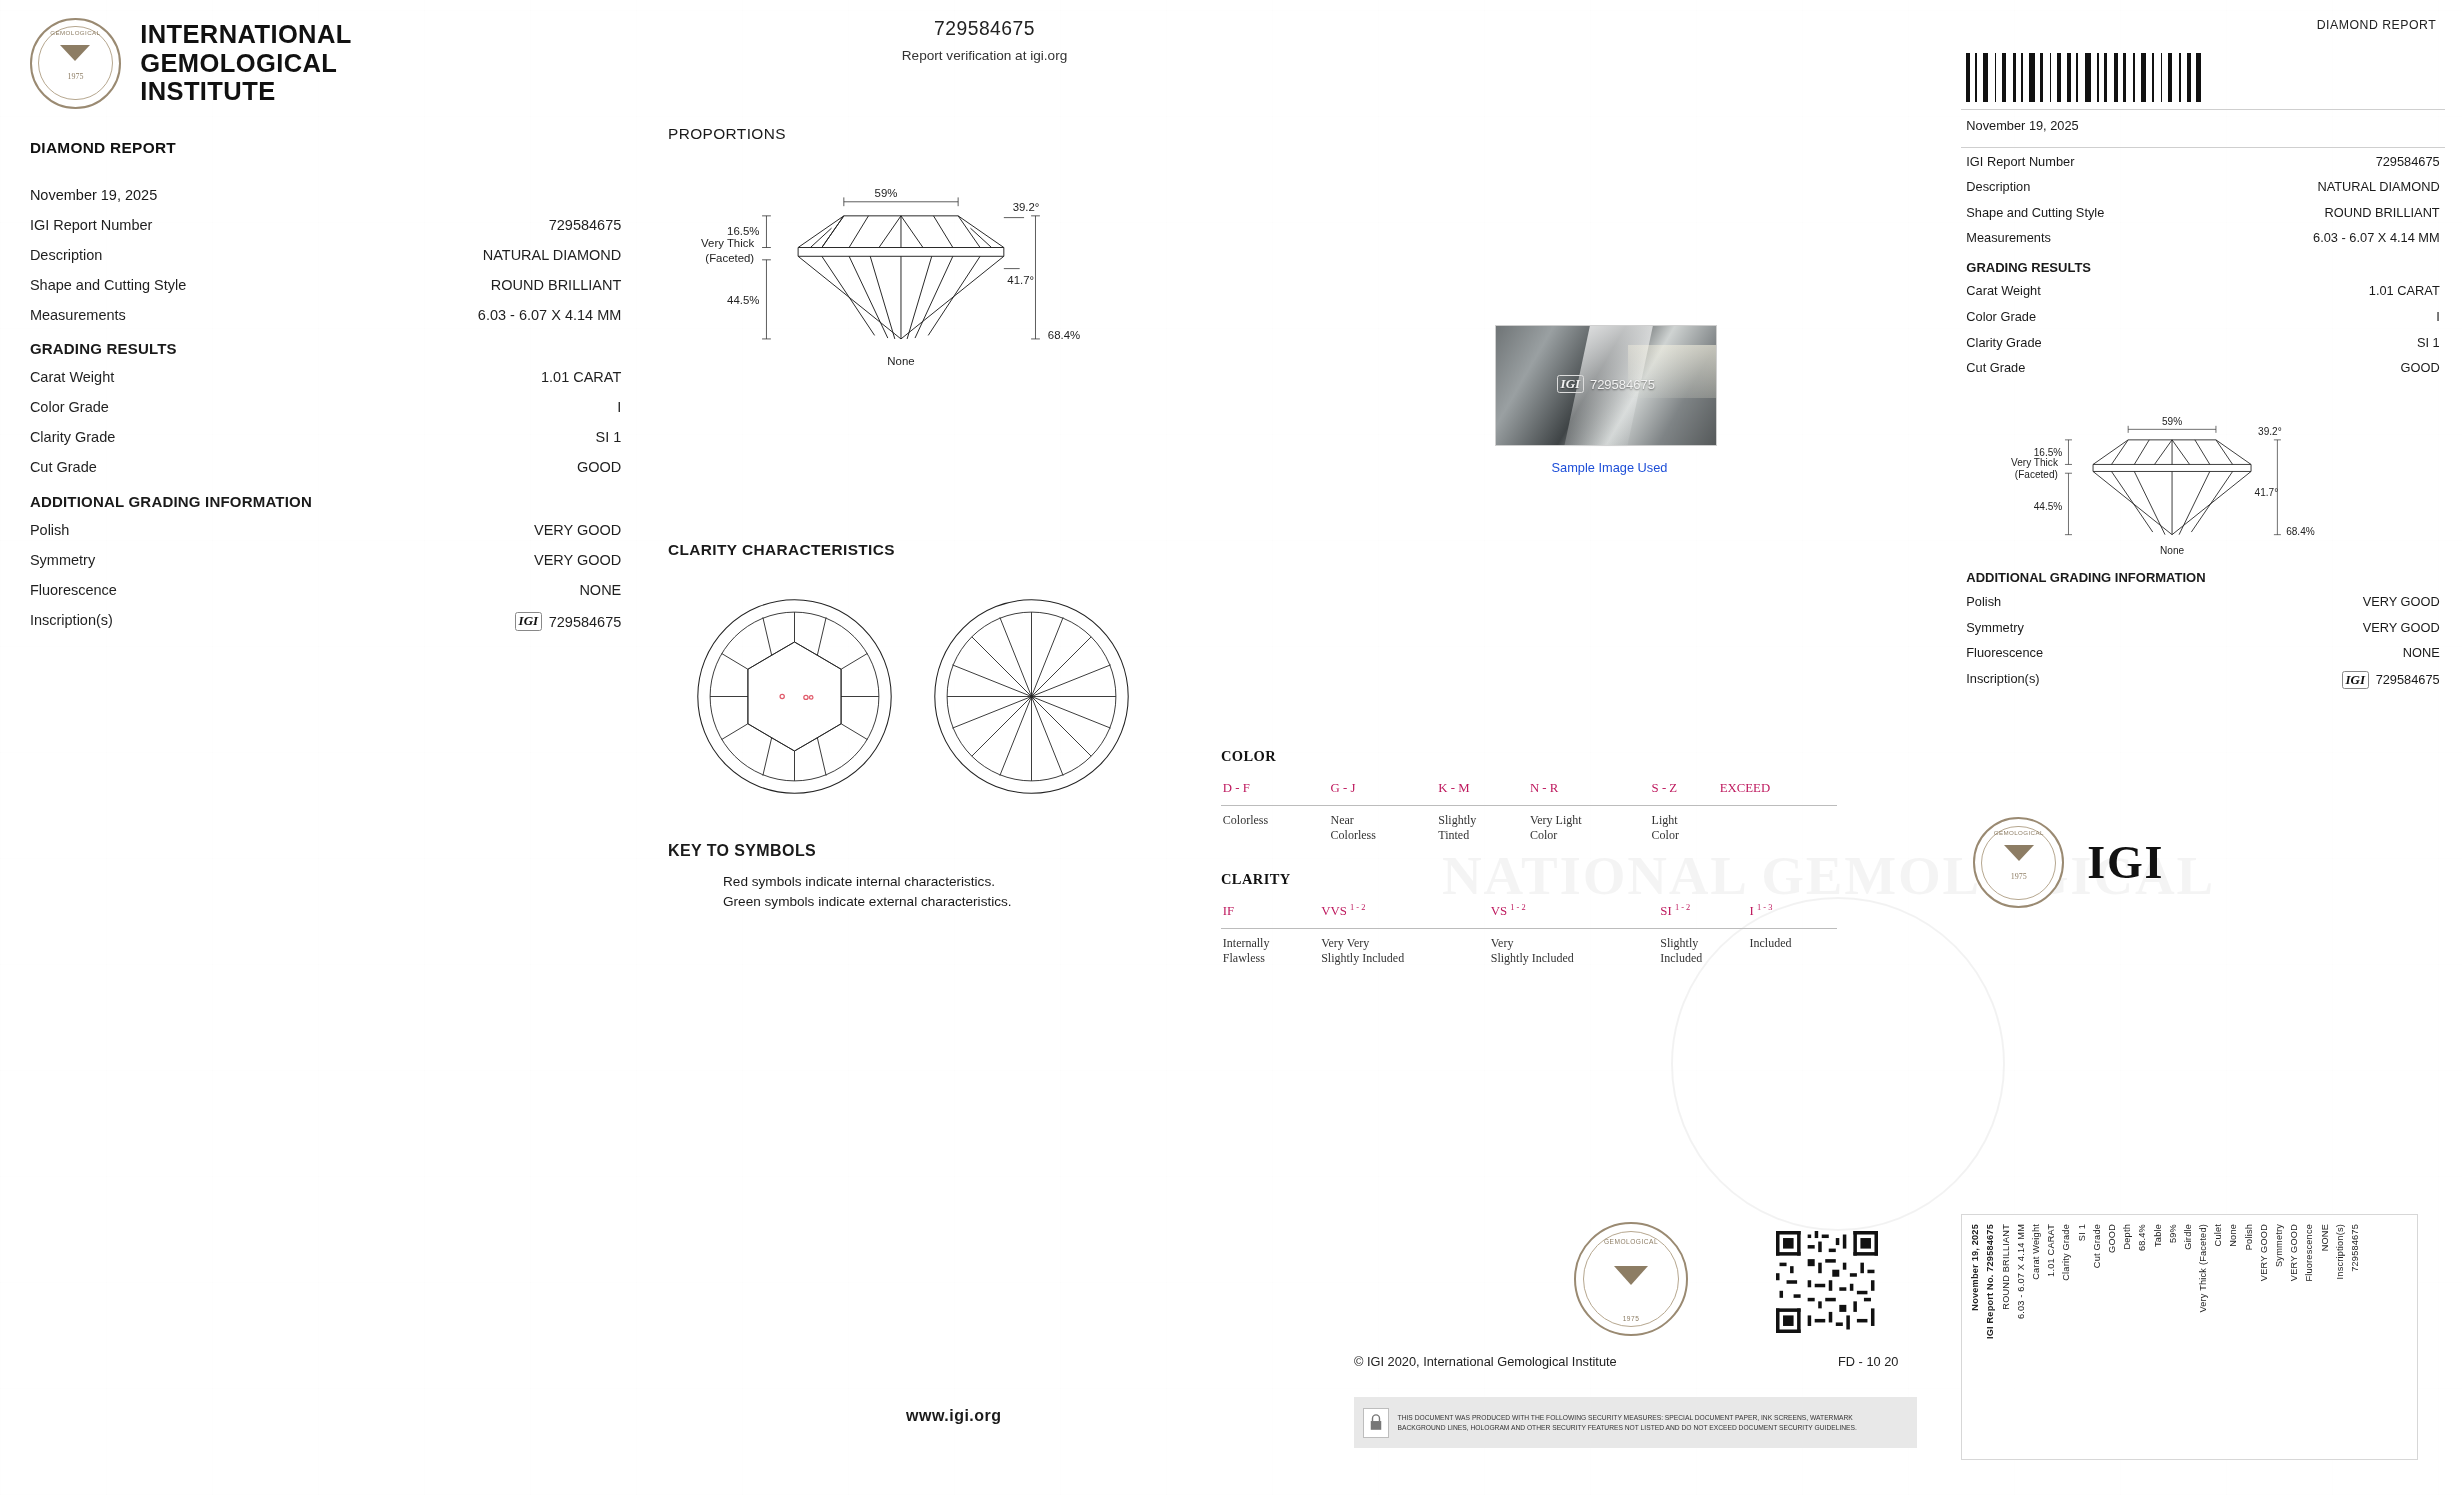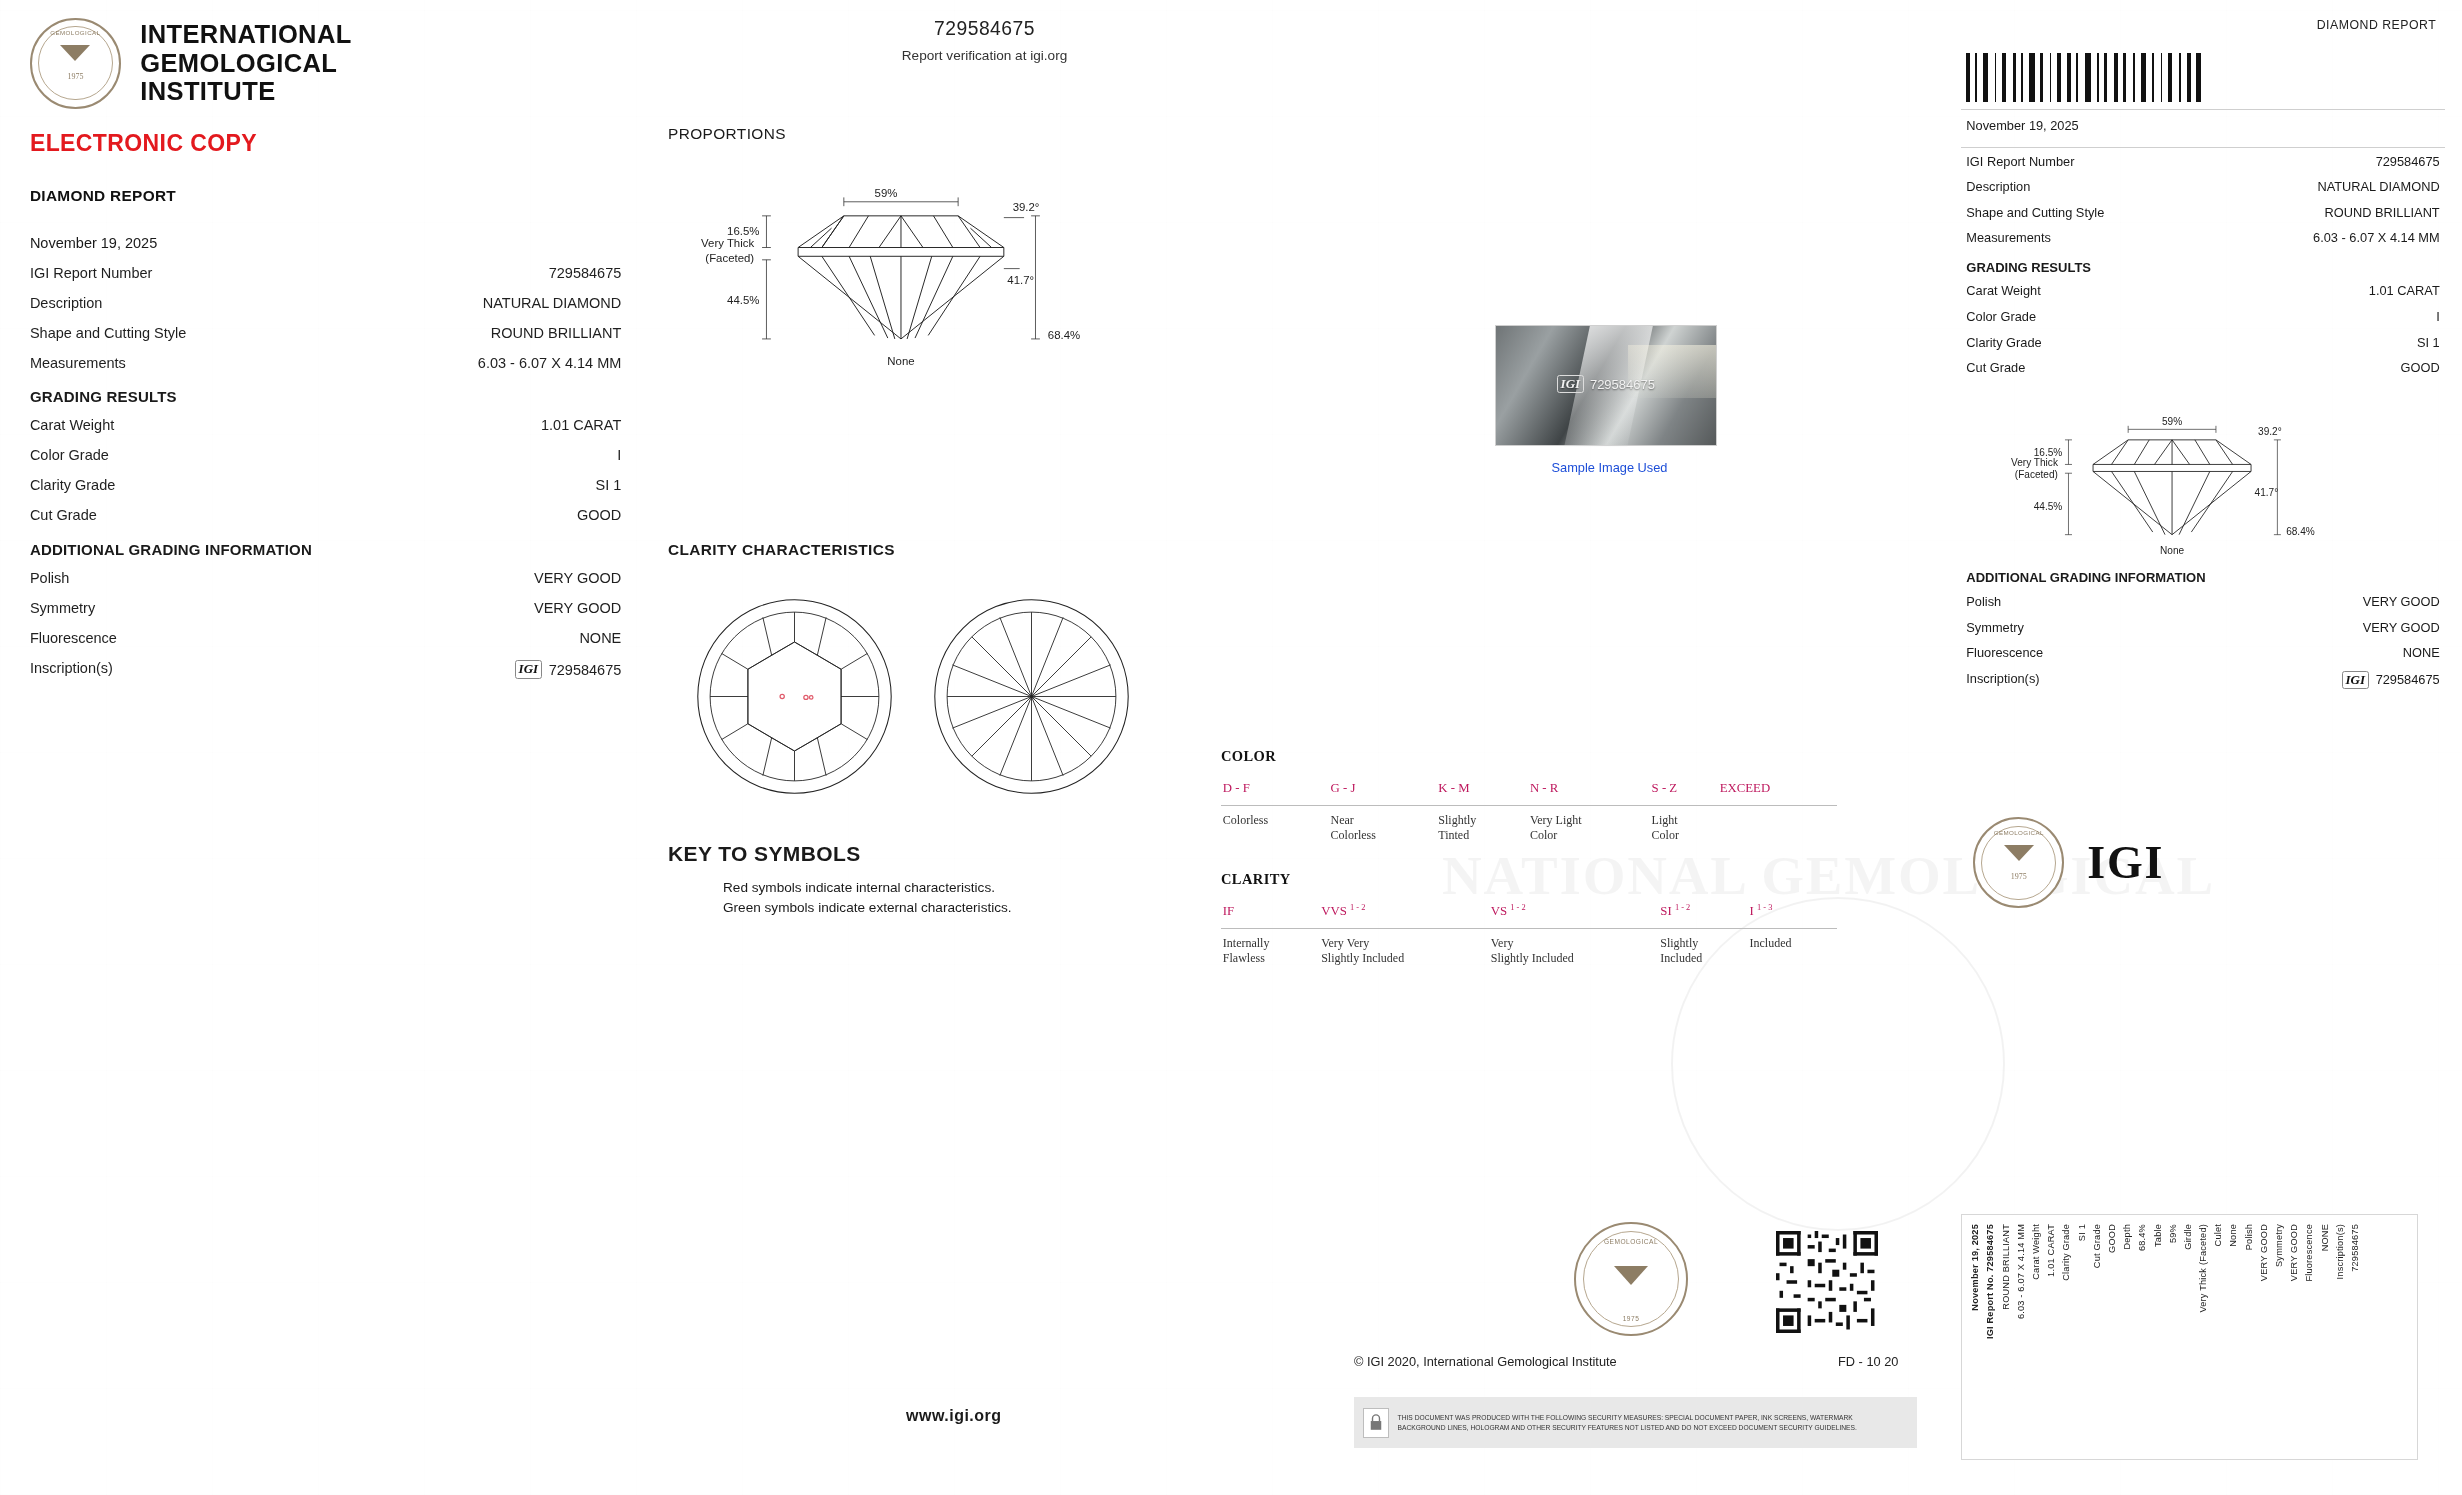--- a/index.html
+++ b/index.html
@@ -105,21 +105,21 @@
   
   .center-col { position: absolute; left: 668px; top: 17.6px; width: 633px; }
   .report-number {
     text-align: center; font-size: 19.3px; color:#222; letter-spacing:0.5px;
   }
   .report-verify { text-align:center; font-size:13.6px; color:#333; margin-top:8.8px;}
   .cc-title { font-weight:normal; font-size:15.4px; letter-spacing:0.4px; margin-top: 62px;}
   .prop-wrap { position: relative; margin-top: 19.3px; height: 220px;}
   .clarity-title { font-weight:bold; font-size:15.4px; letter-spacing:0.4px; margin-top: 158px;}
   .stones-row { display:flex; gap: 26px; margin-top: 32px; padding-left: 21px;}
-  .key-title { font-weight:bold; font-size:21px; letter-spacing:0.4px; margin-top: 40px;}
+  .key-title { font-weight:bold; font-size:16px; letter-spacing:0.4px; margin-top: 40px;}
   .key-lines { margin-top: 12.3px; font-size: 13.6px; line-height: 1.5; padding-left: 55px;}
 
   
   .img-col { position:absolute; left: 1495px; top: 325px; width: 229px; text-align:center;}
   .sample-img {
     width: 222px; height: 121px;
     background: linear-gradient(120deg,#6f7476 0%, #9aa0a2 20%, #3f4446 45%, #cfd3d2 62%, #7f8486 80%, #55595a 100%);
     position: relative;
     border: 0.9px solid #cfcfcf;
   }
@@ -225,21 +225,20 @@
         <div class="diamond-glyph"></div>
         <div class="seal-year">1975</div>
       </div>
       <div class="brand-name">
         <div>INTERNATIONAL</div>
         <div>GEMOLOGICAL</div>
         <div>INSTITUTE</div>
       </div>
     </div>
 
-    <div class="electronic-copy">ELECTRONIC COPY</div>
 
     <div class="left-head section-title">DIAMOND REPORT</div>
 
     <div class="kv-table">
       <div class="date-row">November 19, 2025</div>
 
       <div class="kv-row">
           <span class="k">IGI Report Number</span>
           <span class="v">729584675</span>
         </div>

